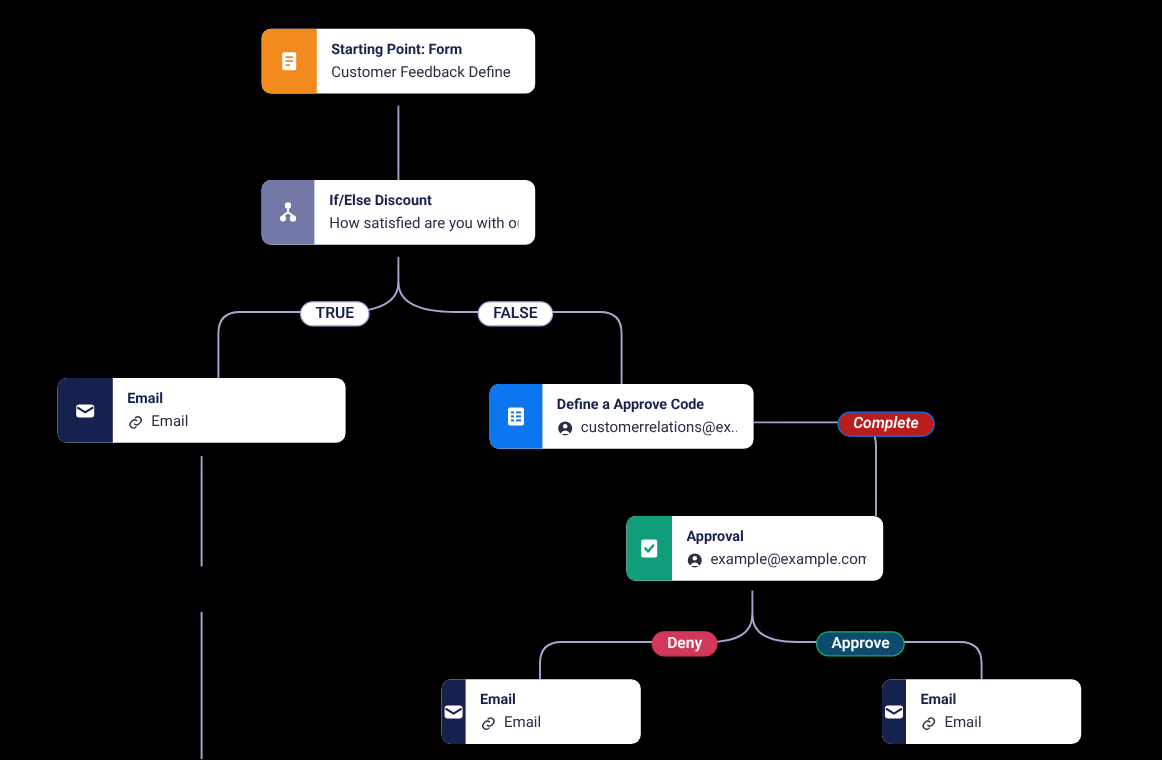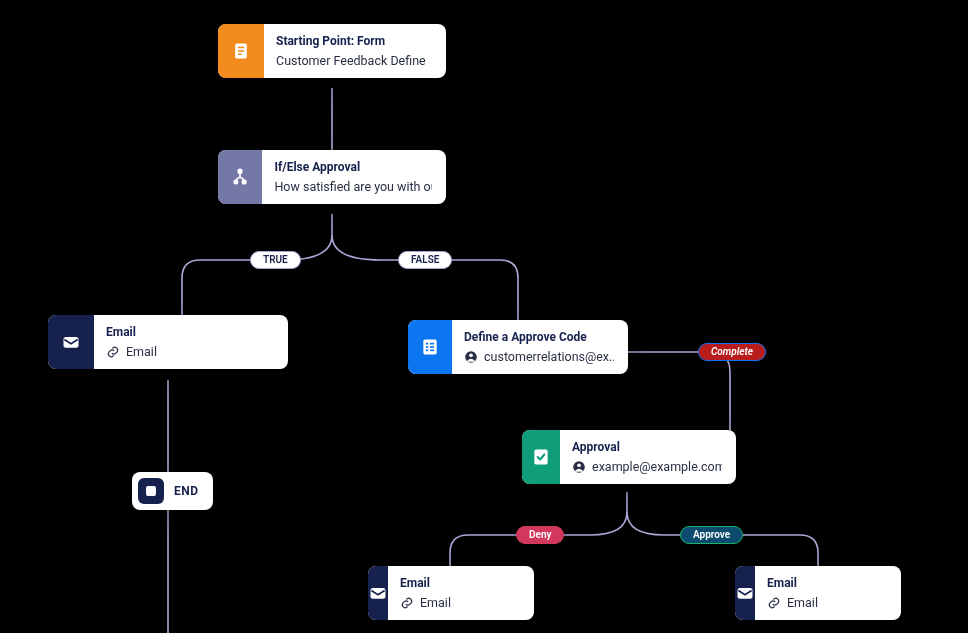--- a/index.html
+++ b/index.html
@@ -4,21 +4,21 @@
 <style>
   html,body{margin:0;padding:0;background:#000;font-family:-apple-system,BlinkMacSystemFont,"Segoe UI",Roboto,Helvetica,Arial,sans-serif;}
   .canvas{position:relative;width:968px;height:633px;background:#000;overflow:hidden;}
   svg.wires{position:absolute;inset:0;pointer-events:none;}
   .node{position:absolute;display:flex;background:#fff;border-radius:8px;box-shadow:0 8px 20px rgba(0,0,0,.25);overflow:hidden;min-height:54px;}
   .node .iconbox{width:46px;display:flex;align-items:center;justify-content:center;color:#fff;}
   .node .body{padding:10px 14px 10px 12px;min-width:150px;}
   .node .title{font-weight:700;font-size:12px;color:#17214d;line-height:1.25;white-space:nowrap;overflow:hidden;text-overflow:ellipsis;}
   .node .sub{font-size:12.5px;color:#2b2f45;margin-top:4px;white-space:nowrap;overflow:hidden;text-overflow:ellipsis;max-width:180px;display:flex;align-items:center;gap:6px;}
   .node .sub svg{flex:0 0 auto;}
-  .pill{position:absolute;background:#fff;border:1px solid #a9a7d6;border-radius:999px;color:#17214d;font-size:10px;font-weight:600;padding:3px 12px;line-height:1;}
+  .pill{position:absolute;background:#fff;border:1px solid #a9a7d6;border-radius:999px;color:#17214d;font-size:13px;font-weight:600;padding:3px 12px;line-height:1;}
   .pill.blue{background:#b91c1c;color:#fff;border-color:#0b76ef;font-style:italic;}
   .pill.red{background:#d1385c;color:#fff;border-color:#d1385c;}
   .pill.green{background:#0c4a6e;color:#fff;border-color:#17b26a;}
   .end{position:absolute;display:flex;align-items:center;gap:10px;background:#fff;border-radius:8px;padding:6px 14px 6px 6px;box-shadow:0 8px 20px rgba(0,0,0,.25);}
   .end .sq{width:26px;height:26px;border-radius:6px;background:#17214d;display:flex;align-items:center;justify-content:center;}
   .end .lbl{font-size:12px;font-weight:700;color:#17214d;letter-spacing:.5px;}
 </style>
 </head>
 <body>
 
@@ -65,21 +65,21 @@
       <svg width="20" height="20" viewBox="0 0 24 24" fill="none" stroke="#fff" stroke-width="2">
           <circle cx="12" cy="5" r="2.2" fill="#fff"></circle>
           <path d="M12 7v4"></path>
           <path d="M12 11c0 3-5 2-5 6"></path>
           <path d="M12 11c0 3 5 2 5 6"></path>
           <circle cx="7" cy="18" r="2" fill="#fff"></circle>
           <rect x="15" y="16" width="4" height="4" rx="1" fill="#fff"></rect>
         </svg>
     </div>
     <div class="body">
-      <div class="title">If/Else Approval</div>
+      <div class="title">If/Else Discount</div>
       <div class="sub">How satisfied are you with ou</div>
     </div>
   </div>
 
   <div class="pill" style="left:250px;top:251px">TRUE</div>
   <div class="pill" style="left:398px;top:251px">FALSE</div>
 
   <div class="node" style="left:48px;top:315px;width:240px">
     <div class="iconbox" style="background:#17214d">
       <svg width="20" height="20" viewBox="0 0 24 24" fill="none">
@@ -138,21 +138,21 @@
         <svg width="14" height="14" viewBox="0 0 24 24">
             <circle cx="12" cy="12" r="10" fill="#2b2f45"></circle>
             <circle cx="12" cy="9" r="3.2" fill="#fff"></circle>
             <path d="M5 20c1.5-3.5 5-5 7-5s5.5 1.5 7 5" fill="#fff"></path>
           </svg>
         <span>example@example.com</span>
       </div>
     </div>
   </div>
 
-  <div class="pill red" style="left:516px;top:526px">Deny</div>
+  <div class="pill red" style="left:543px;top:526px">Deny</div>
   <div class="pill green" style="left:680px;top:526px">Approve</div>
 
   <div class="node" style="left:368px;top:566px;width:166px">
     <div class="iconbox" style="background:#17214d">
       <svg width="20" height="20" viewBox="0 0 24 24" fill="none">
           <rect x="3" y="6" width="18" height="13" rx="3" fill="#fff"></rect>
           <path d="M4 9l8 5 8-5" stroke="#17214d" stroke-width="2" fill="none"></path>
         </svg>
     </div>
     <div class="body">
@@ -177,22 +177,14 @@
       <div class="title">Email</div>
       <div class="sub">
         <svg width="14" height="14" viewBox="0 0 24 24">
             <path d="M10 14a5 5 0 0 0 7 0l2-2a5 5 0 0 0-7-7l-1 1M14 10a5 5 0 0 0-7 0l-2 2a5 5 0 0 0 7 7l1-1" stroke="#2b2f45" stroke-width="2" fill="none"></path>
           </svg>
         <span>Email</span>
       </div>
     </div>
   </div>
 
-  <div class="end" style="left:132px;top:472px">
-    <div class="sq">
-      <svg width="12" height="12" viewBox="0 0 12 12">
-          <rect x="1" y="1" width="10" height="10" rx="2" fill="#fff"></rect>
-        </svg>
-    </div>
-    <span class="lbl">END</span>
-  </div>
 
 </div>
 
 </body></html>

